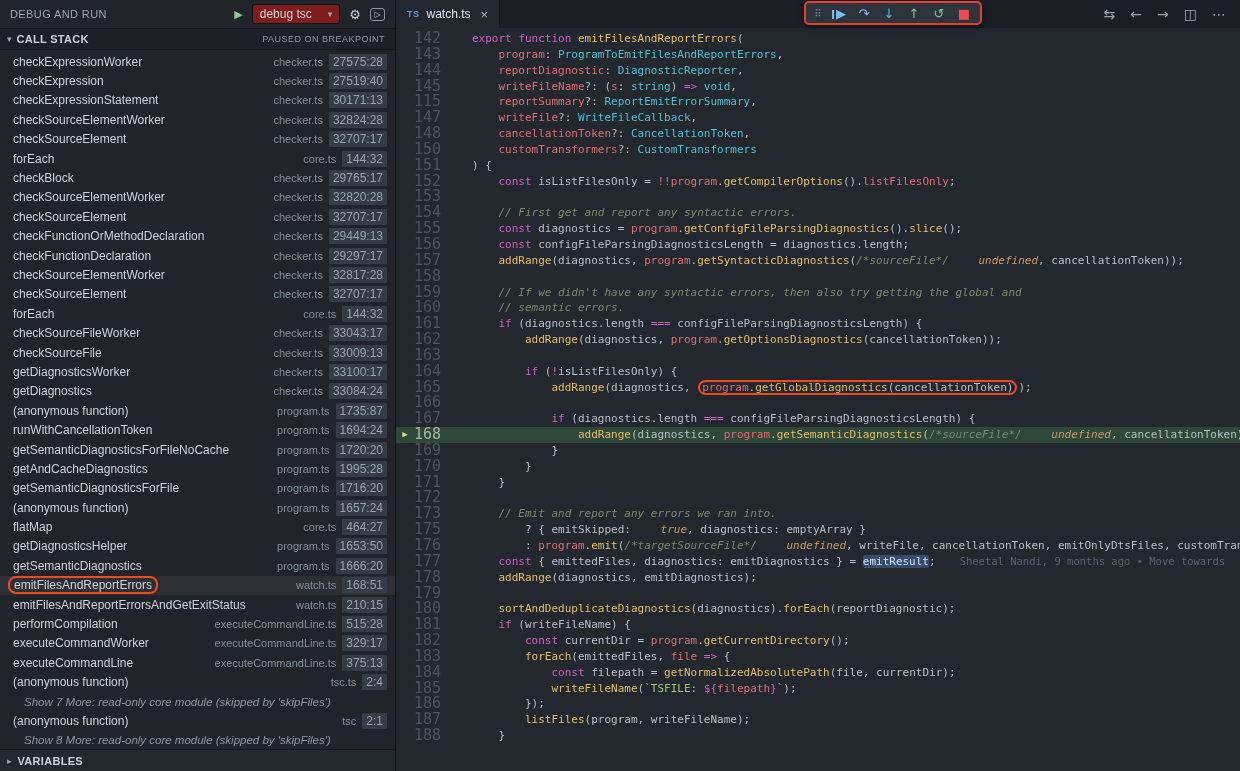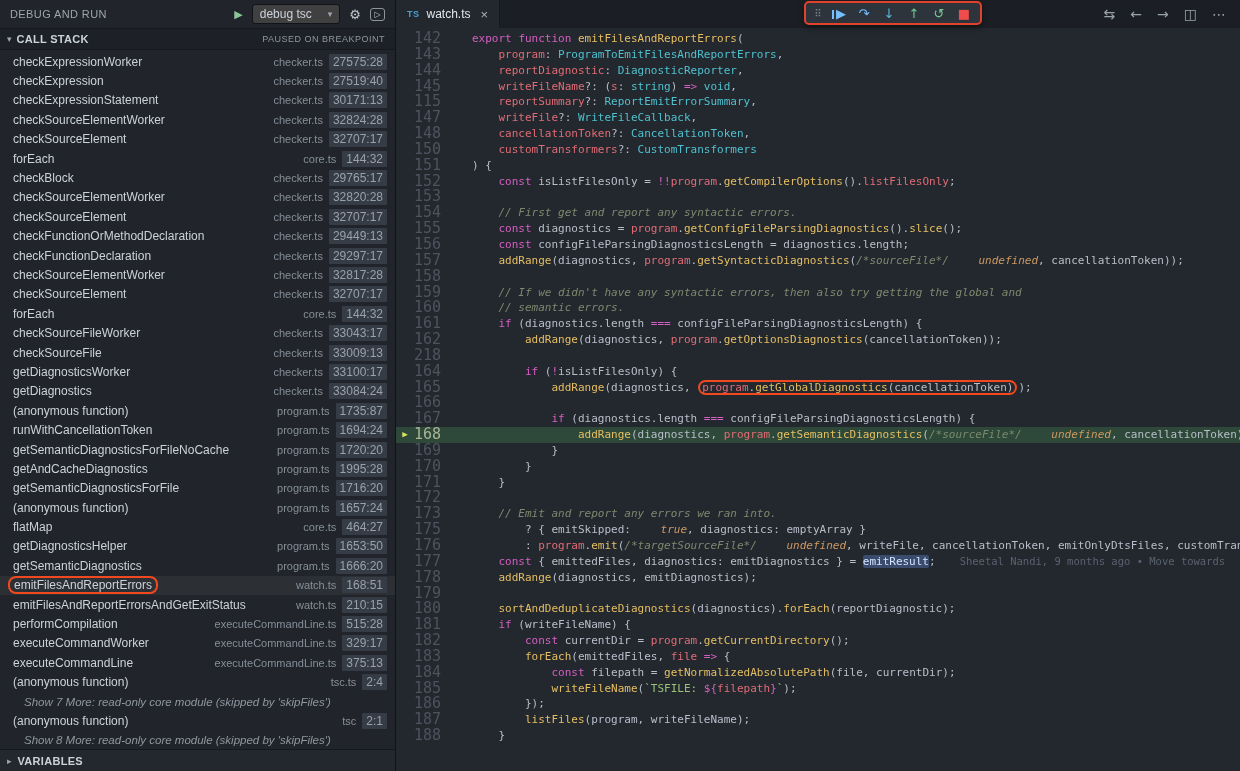--- a/index.html
+++ b/index.html
@@ -6,21 +6,21 @@
   html,body { margin:0; padding:0; width:1240px; height:771px; overflow:hidden;
     background:#23272e; font-family:"Liberation Sans", sans-serif; }
   #app { display:flex; width:1240px; height:771px; }
 
   
   #sidebar { width:396px; flex:none; background:#21252b; border-right:1px solid #111317;
     display:flex; flex-direction:column; }
   .topbar { height:28px; flex:none; display:flex; align-items:center; padding:0 10px; gap:9px; }
   .topbar-title { font-size:11px; color:#9da5b0; letter-spacing:.4px; flex:1; white-space:nowrap; }
   .play-icon { color:#8ac995; font-size:11px; }
-  .cfg-select { display:flex; align-items:center; gap:16px; background:#404040;
+  .cfg-select { display:flex; align-items:center; gap:16px; background:#7f1d1d;
     border:1px solid #101318; border-radius:3px; height:20px; padding:0 7px;
     font-size:12px; color:#ccd2da; }
   .cfg-caret { color:#9da5b0; font-size:9px; }
   .gear-btn { color:#c0c6cf; font-size:13px; }
   .console-btn { color:#c0c6cf; border:1px solid #8d949e; border-radius:3px;
     width:15px; height:13px; display:flex; align-items:center; justify-content:center;
     font-size:8px; }
 
   .cs-header { height:22px; flex:none; background:#1d2127; border-top:1px solid #15181d;
     border-bottom:1px solid #15181d; display:flex; align-items:center; padding:0 10px 0 7px; gap:5px; }
@@ -367,21 +367,21 @@
         <div class="line"><span class="glyph"></span><span class="lnum">153</span><span class="ltext"></span></div>
         <div class="line"><span class="glyph"></span><span class="lnum">154</span><span class="ltext"><span class="tk-t">    </span><span class="tk-c">// First get and report any syntactic errors.</span></span></div>
         <div class="line"><span class="glyph"></span><span class="lnum">155</span><span class="ltext"><span class="tk-t">    </span><span class="tk-k">const</span><span class="tk-t"> diagnostics = </span><span class="tk-v">program</span><span class="tk-t">.</span><span class="tk-f">getConfigFileParsingDiagnostics</span><span class="tk-t">().</span><span class="tk-f">slice</span><span class="tk-t">();</span></span></div>
         <div class="line"><span class="glyph"></span><span class="lnum">156</span><span class="ltext"><span class="tk-t">    </span><span class="tk-k">const</span><span class="tk-t"> configFileParsingDiagnosticsLength = diagnostics.length;</span></span></div>
         <div class="line"><span class="glyph"></span><span class="lnum">157</span><span class="ltext"><span class="tk-t">    </span><span class="tk-f">addRange</span><span class="tk-t">(diagnostics, </span><span class="tk-v">program</span><span class="tk-t">.</span><span class="tk-f">getSyntacticDiagnostics</span><span class="tk-t">(</span><span class="tk-c">/*sourceFile*/</span><span class="tk-t"> </span><span class="tk-n">undefined</span><span class="tk-t">, cancellationToken));</span></span></div>
         <div class="line"><span class="glyph"></span><span class="lnum">158</span><span class="ltext"></span></div>
         <div class="line"><span class="glyph"></span><span class="lnum">159</span><span class="ltext"><span class="tk-t">    </span><span class="tk-c">// If we didn't have any syntactic errors, then also try getting the global and</span></span></div>
         <div class="line"><span class="glyph"></span><span class="lnum">160</span><span class="ltext"><span class="tk-t">    </span><span class="tk-c">// semantic errors.</span></span></div>
         <div class="line"><span class="glyph"></span><span class="lnum">161</span><span class="ltext"><span class="tk-t">    </span><span class="tk-k">if</span><span class="tk-t"> (diagnostics.length </span><span class="tk-k">===</span><span class="tk-t"> configFileParsingDiagnosticsLength) {</span></span></div>
         <div class="line"><span class="glyph"></span><span class="lnum">162</span><span class="ltext"><span class="tk-t">        </span><span class="tk-f">addRange</span><span class="tk-t">(diagnostics, </span><span class="tk-v">program</span><span class="tk-t">.</span><span class="tk-f">getOptionsDiagnostics</span><span class="tk-t">(cancellationToken));</span></span></div>
-        <div class="line"><span class="glyph"></span><span class="lnum">218</span><span class="ltext"></span></div>
+        <div class="line"><span class="glyph"></span><span class="lnum">163</span><span class="ltext"></span></div>
         <div class="line"><span class="glyph"></span><span class="lnum">164</span><span class="ltext"><span class="tk-t">        </span><span class="tk-k">if</span><span class="tk-t"> (</span><span class="tk-k">!</span><span class="tk-t">isListFilesOnly) {</span></span></div>
         <div class="line"><span class="glyph"></span><span class="lnum">165</span><span class="ltext"><span class="tk-t">            </span><span class="tk-f">addRange</span><span class="tk-t">(diagnostics, </span><span class="annotation"><span class="tk-v">program</span><span class="tk-t">.</span><span class="tk-f">getGlobalDiagnostics</span><span class="tk-t">(cancellationToken)</span></span><span class="tk-t">);</span></span></div>
         <div class="line"><span class="glyph"></span><span class="lnum">166</span><span class="ltext"></span></div>
         <div class="line"><span class="glyph"></span><span class="lnum">167</span><span class="ltext"><span class="tk-t">            </span><span class="tk-k">if</span><span class="tk-t"> (diagnostics.length </span><span class="tk-k">===</span><span class="tk-t"> configFileParsingDiagnosticsLength) {</span></span></div>
         <div class="line current"><span class="glyph">▶</span><span class="lnum">168</span><span class="ltext"><span class="tk-t">                </span><span class="tk-f">addRange</span><span class="tk-t">(diagnostics, </span><span class="tk-v">program</span><span class="tk-t">.</span><span class="tk-f">getSemanticDiagnostics</span><span class="tk-t">(</span><span class="tk-c">/*sourceFile*/</span><span class="tk-t"> </span><span class="tk-n">undefined</span><span class="tk-t">, cancellationToken));</span></span></div>
         <div class="line"><span class="glyph"></span><span class="lnum">169</span><span class="ltext"><span class="tk-t">            }</span></span></div>
         <div class="line"><span class="glyph"></span><span class="lnum">170</span><span class="ltext"><span class="tk-t">        }</span></span></div>
         <div class="line"><span class="glyph"></span><span class="lnum">171</span><span class="ltext"><span class="tk-t">    }</span></span></div>
         <div class="line"><span class="glyph"></span><span class="lnum">172</span><span class="ltext"></span></div>
         <div class="line"><span class="glyph"></span><span class="lnum">173</span><span class="ltext"><span class="tk-t">    </span><span class="tk-c">// Emit and report any errors we ran into.</span></span></div>

